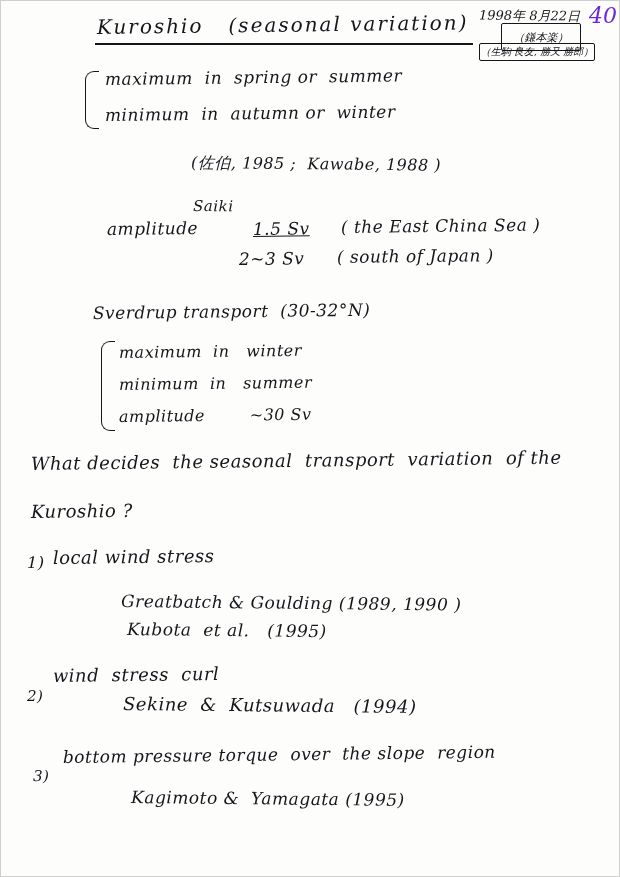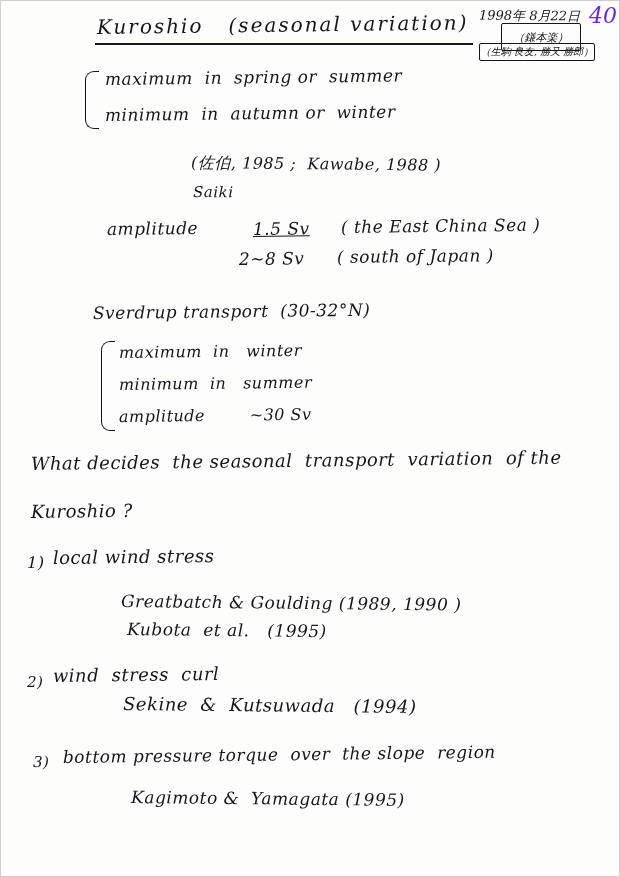--- a/index.html
+++ b/index.html
@@ -73,21 +73,21 @@
   
   .brace {
     position: absolute;
     width: 14px;
     border-left: 1.6px solid #14161c;
     border-top: 1.6px solid #14161c;
     border-bottom: 1.6px solid #14161c;
     border-radius: 9px 0 0 9px;
     box-sizing: border-box;
   }
-  .l15 { font-size: 15px; }
+  .l15 { font-size: 15px; margin-top: 14px; }
   .l16 { font-size: 16px; }
   .l17 { font-size: 17px; }
   .l18 { font-size: 18px; }
   .sk2 { transform: rotate(-0.7deg); }
   .sk3 { transform: rotate(0.6deg); }
 </style>
 </head>
 <body>
 
 <div id="page">
@@ -106,21 +106,21 @@
   <div class="brace" style="left:84px; top:70px; height:58px;"></div>
   <div class="hw ink l17 sk2" style="left:104px; top:68px;">maximum  in  spring or  summer</div>
   <div class="hw ink l17 sk2" style="left:104px; top:104px;">minimum  in  autumn or  winter</div>
 
   <div class="hw ink l16 sk3" style="left:190px; top:152px;">(佐伯, 1985 ;  Kawabe, 1988 )</div>
   <div class="hw ink l15 sk3" style="left:192px; top:182px;">Saiki</div>
 
   <div class="hw ink l17 sk2" style="left:106px; top:218px;">amplitude</div>
   <div class="hw ink l17 sk2" style="left:252px; top:218px;text-decoration:underline;">1.5 Sv</div>
   <div class="hw ink l17 sk2" style="left:340px; top:216px;">( the East China Sea )</div>
-  <div class="hw ink l17 sk2" style="left:238px; top:248px;">2~8 Sv</div>
+  <div class="hw ink l17 sk2" style="left:238px; top:248px;">2~3 Sv</div>
   <div class="hw ink l17 sk2" style="left:336px; top:246px;">( south of Japan )</div>
 
   <div class="hw ink l17 sk2" style="left:92px; top:302px;">Sverdrup transport  (30-32°N)</div>
   <div class="brace" style="left:100px; top:340px; height:90px;"></div>
   <div class="hw ink l16 sk2" style="left:118px; top:342px;">maximum  in   winter</div>
   <div class="hw ink l16 sk2" style="left:118px; top:374px;">minimum  in   summer</div>
   <div class="hw ink l16 sk2" style="left:118px; top:406px;">amplitude        ~30 Sv</div>
 
   <div class="hw ink l18 sk2" style="left:30px; top:452px;">What decides  the seasonal  transport  variation  of the</div>
   <div class="hw ink l18 sk2" style="left:30px; top:500px;">Kuroshio ?</div>

